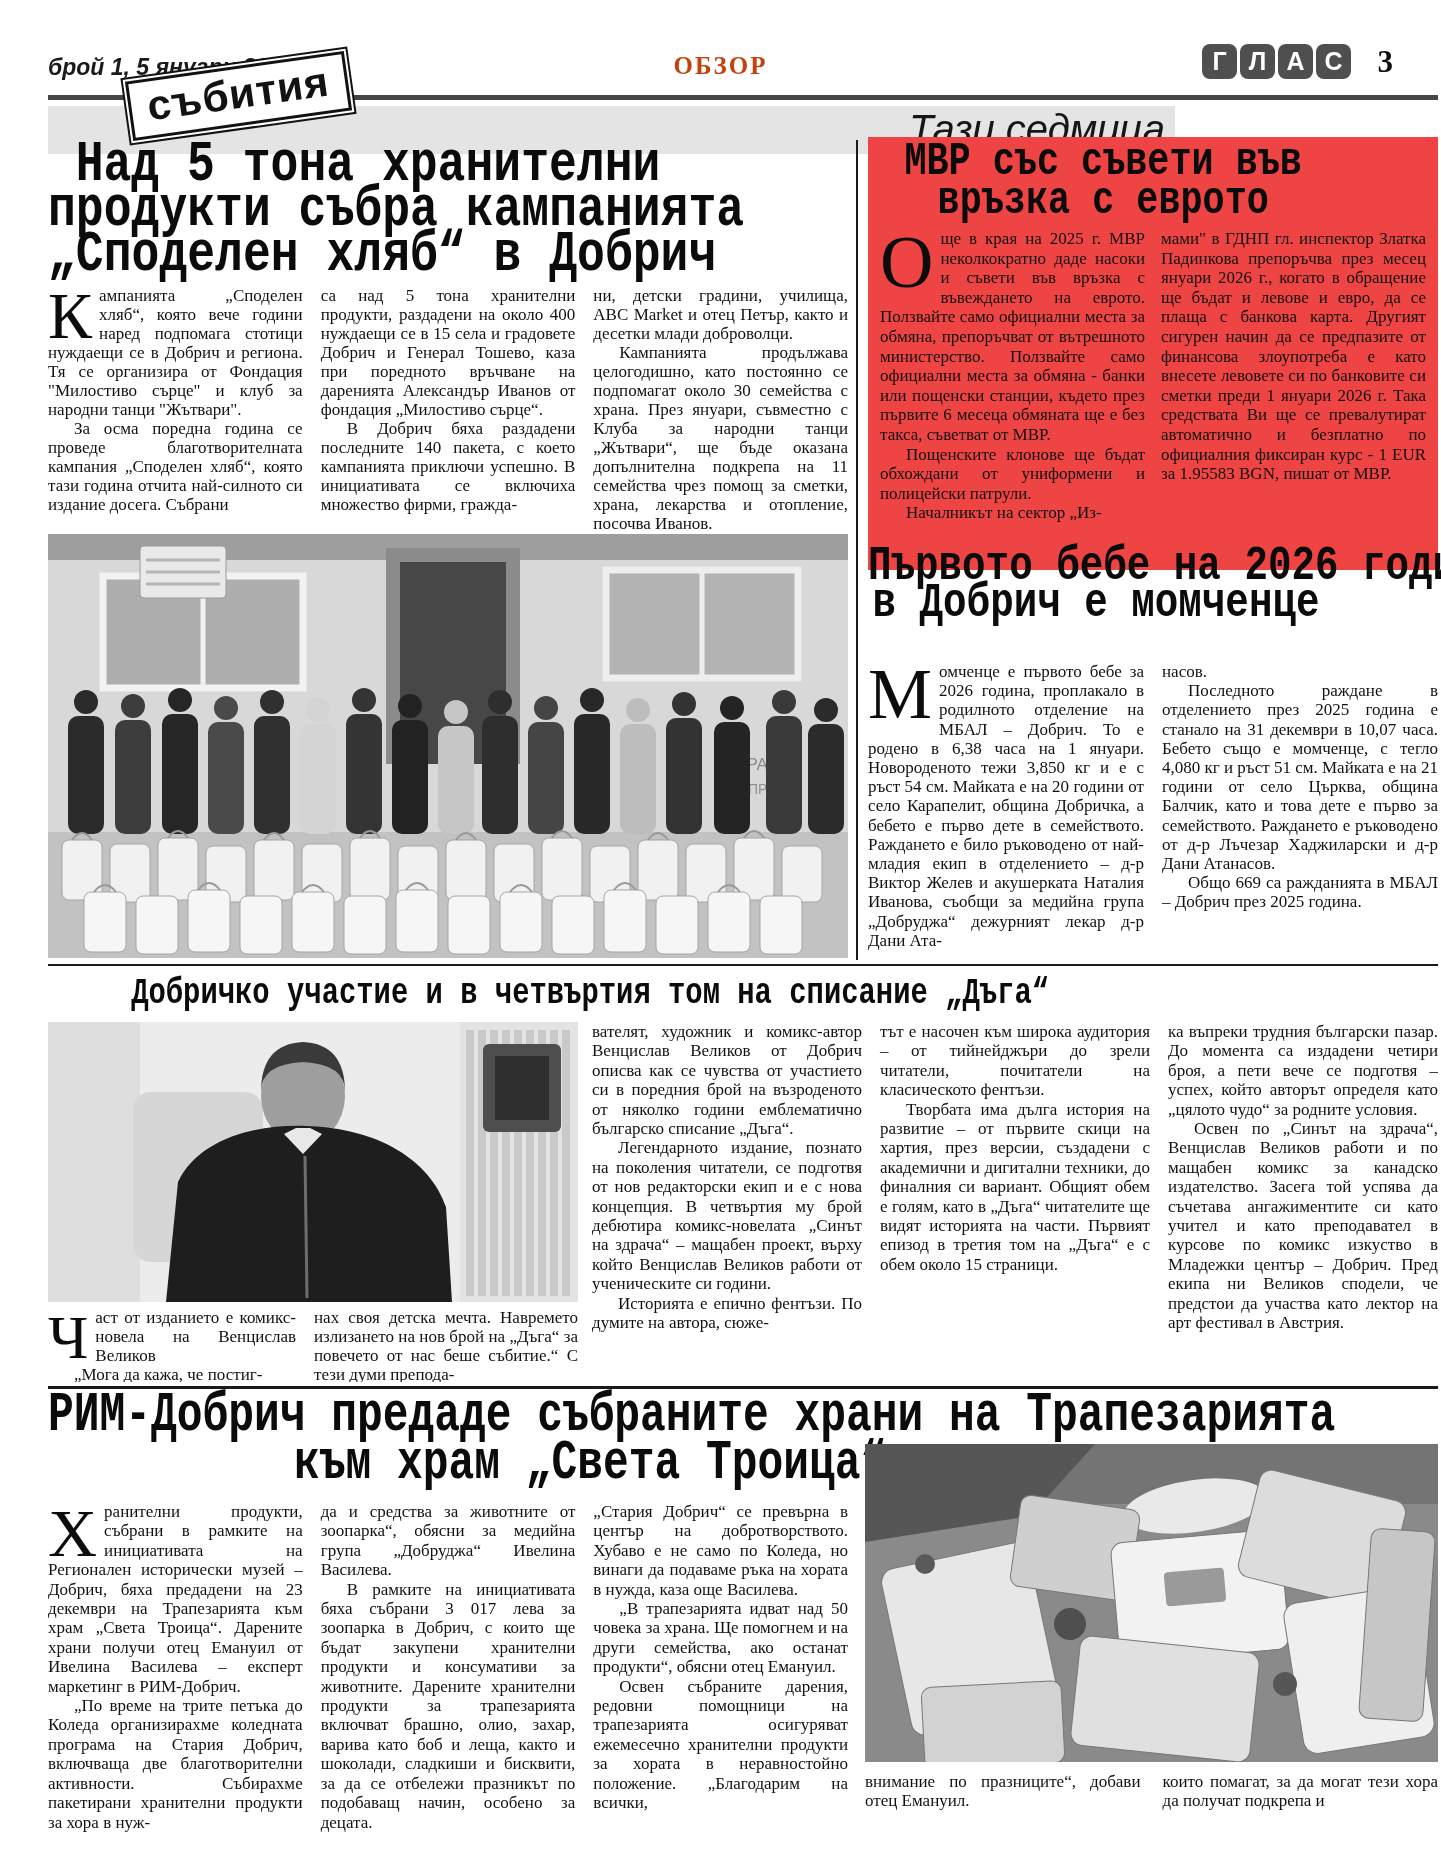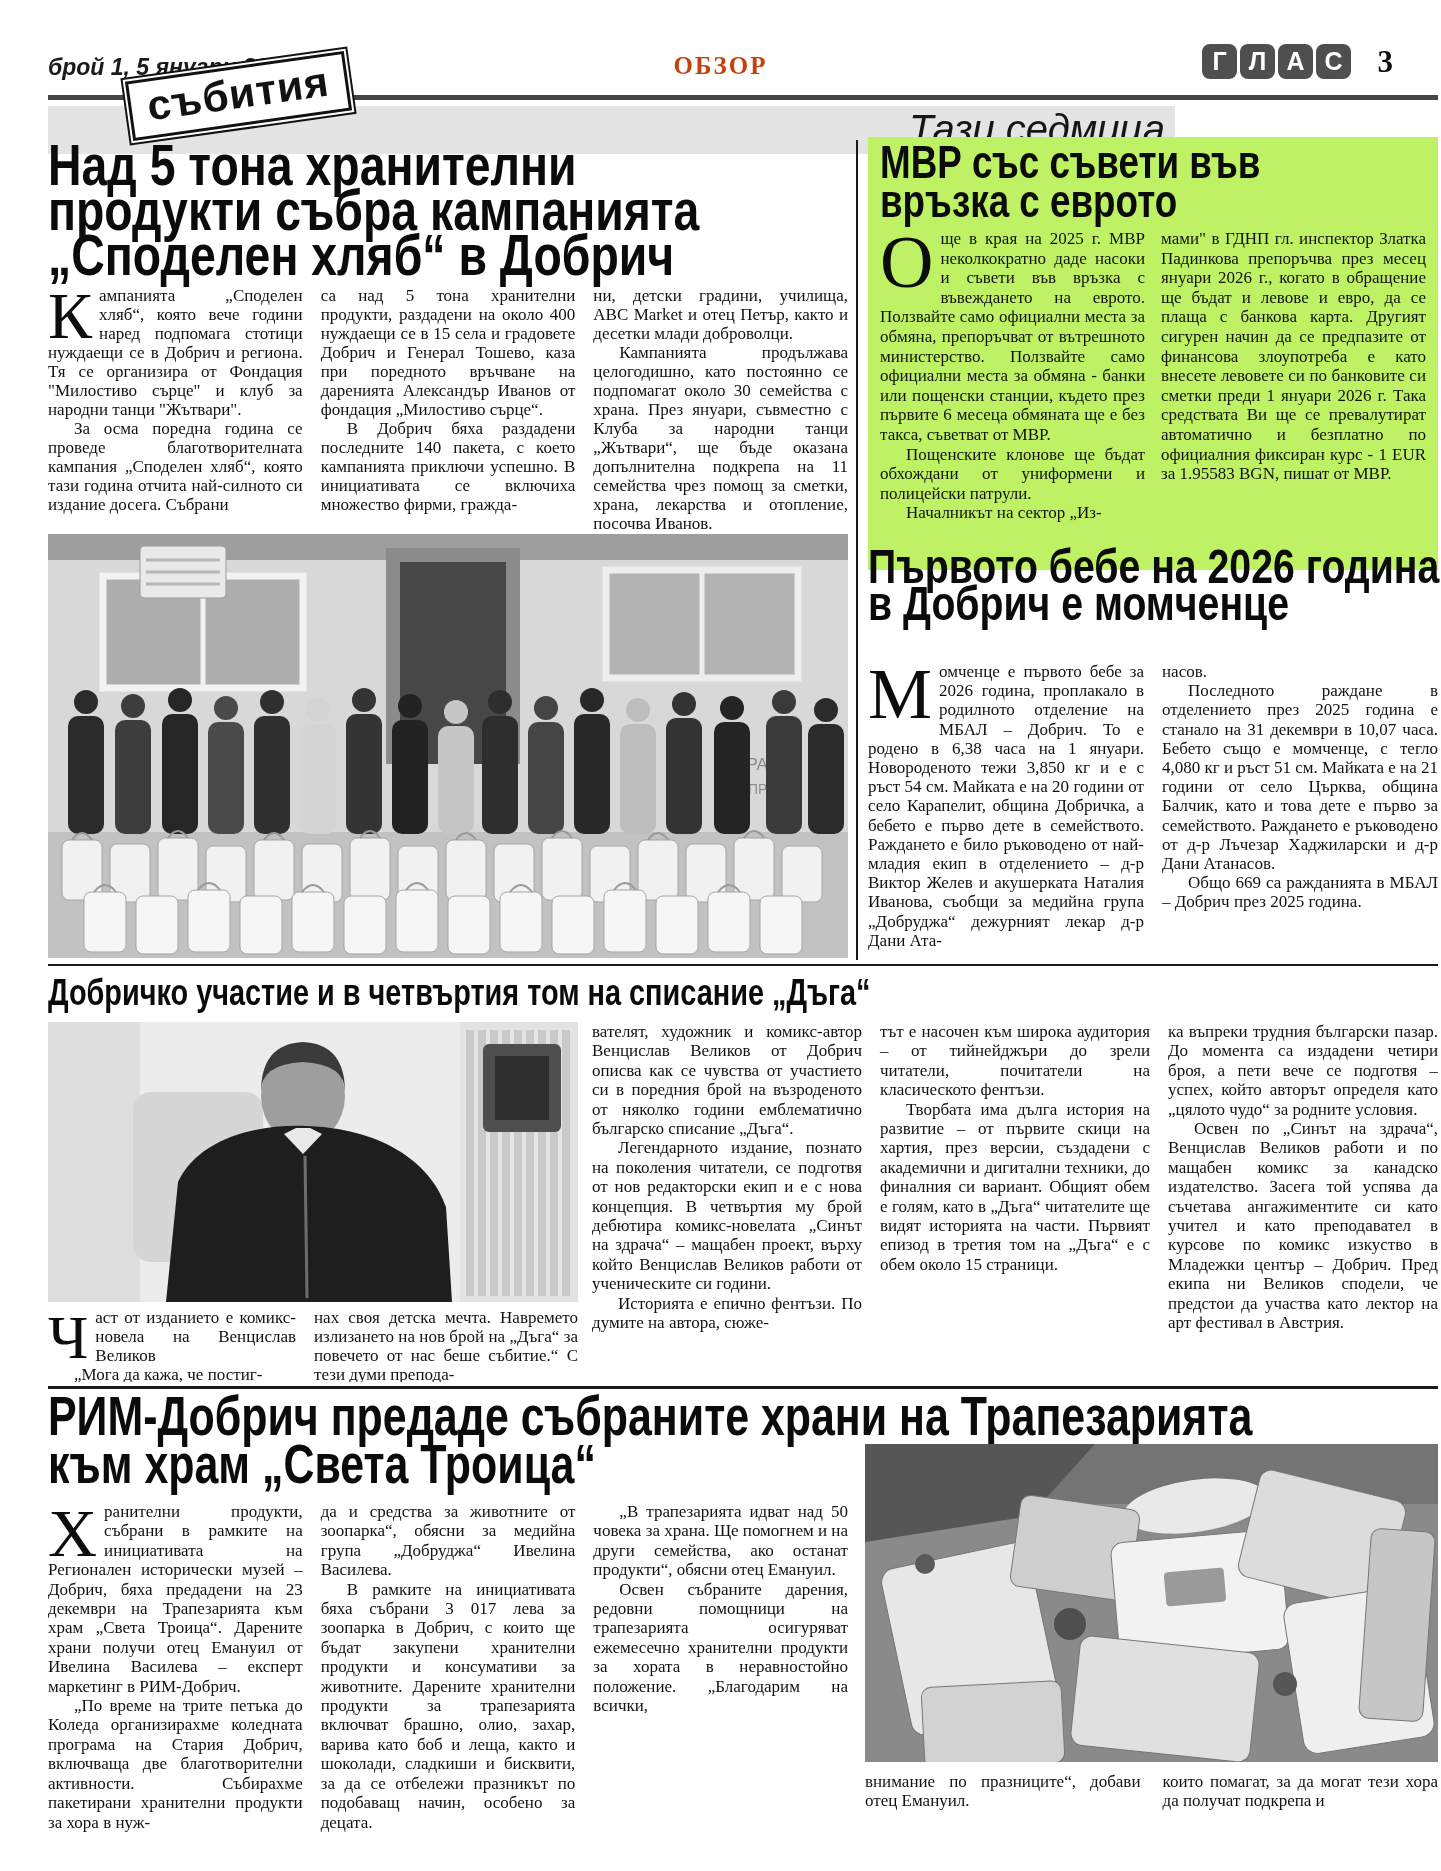--- a/index.html
+++ b/index.html
@@ -11,31 +11,31 @@
   .logo{right:90px;top:44px;display:flex;gap:3px;align-items:center;}
   .logo .sq{width:35px;height:35px;border-radius:8px;background:#4f4f4f;color:#fff;display:flex;align-items:center;justify-content:center;
             font-family:"Liberation Sans",sans-serif;font-weight:700;font-size:25px;}
   .pageno{right:48px;top:44px;font-family:"Liberation Serif",serif;font-weight:700;font-size:31px;color:#0d0d0d;}
   .toprule{left:48px;width:1390px;top:95px;height:5px;background:#454545;}
   .band{left:48px;width:1127px;top:106px;height:48px;background:#e4e4e4;}
   .band .week{position:absolute;right:10px;top:1px;font-family:"Liberation Sans",sans-serif;font-style:italic;font-weight:400;font-size:40px;color:#161616;}
   .stamp{left:128px;top:66px;transform:rotate(-8deg);background:#fff;border:3px solid #121212;box-shadow:0 0 0 2px #fff,0 0 0 4px #121212;
          padding:1px 16px 5px 16px;font-family:"Liberation Sans",sans-serif;font-weight:700;font-size:42px;color:#121212;letter-spacing:1px;}
   
-  .hl{font-family:Liberation Sans, sans-serif;font-weight:700;color:#0b0b0b;}
+  .hl{font-family:Liberation Mono, monospace;font-weight:700;color:#0b0b0b;text-align:center;}
   .hl .ln{white-space:nowrap;transform:scaleX(.8);transform-origin:0 0;}
   
   .cols{display:flex;overflow:hidden;}
   .cols>div{flex:1;}
   .bodytxt p{margin:0;text-align:justify;}
   .bodytxt p.ind{text-indent:26px;}
   .dropcap{float:left;font-family:"Liberation Serif",serif;font-size:66px;line-height:52px;margin:4px 7px 0 0;color:#0c0c0c;}
   .vdiv{width:2px;background:#1a1a1a;}
   .hdiv{background:#1a1a1a;}
-  .mvr-block{background:#bef264;}
+  .mvr-block{background:#ef4444;}
   .photo{overflow:hidden;background:#cfcfcf;}
   svg{display:block;}
 </style>
 </head>
 <body>
 
 <div class="abs issue">брой 1, 5 януари 2026 г.</div>
 <div class="abs section-title">ОБЗОР</div>
 <div class="abs logo">
   <span class="sq">Г</span>
@@ -343,20 +343,21 @@
 <div class="abs cols bodytxt" style="left:48px;top:1502px;width:800px;height:362px;gap:18px;font-size:17px;line-height:19.4px;">
   <div>
     <p><span class="dropcap" style="font-size:68px;line-height:54px;">Х</span><span>ранителни продукти, събрани в рамките на инициативата на Регионален исторически музей – Добрич, бяха предадени на 23 декември на Трапезарията към храм „Света Троица“. Дарените храни получи отец Емануил от Ивелина Василева – експерт маркетинг в РИМ-Добрич.</span></p>
     <p class="ind">„По време на трите петъка до Коледа организирахме коледната програма на Стария Добрич, включваща две благотворителни активности. Събирахме пакетирани хранителни продукти за хора в нуж-</p>
   </div>
   <div>
     <p>да и средства за животните от зоопарка“, обясни за медийна група „Добруджа“ Ивелина Василева.</p>
     <p class="ind">В рамките на инициативата бяха събрани 3 017 лева за зоопарка в Добрич, с които ще бъдат закупени хранителни продукти и консумативи за животните. Дарените хранителни продукти за трапезарията включват брашно, олио, захар, варива като боб и леща, както и шоколади, сладкиши и бисквити, за да се отбележи празникът по подобаващ начин, особено за децата.</p>
   </div>
   <div>
+    <p>„Стария Добрич“ се превърна в център на добротворството. Хубаво е не само по Коледа, но винаги да подаваме ръка на хората в нужда, каза още Василева.</p>
     <p class="ind">„В трапезарията идват над 50 човека за храна. Ще помогнем и на други семейства, ако останат продукти“, обясни отец Емануил.</p>
     <p class="ind">Освен събраните дарения, редовни помощници на трапезарията осигуряват ежемесечно хранителни продукти за хората в неравностойно положение. „Благодарим на всички,</p>
   </div>
 </div>
 
 <div class="abs cols bodytxt" style="left:865px;top:1772px;width:573px;height:60px;gap:22px;font-size:17px;line-height:19.4px;">
   <div>
     <p>внимание по празниците“, добави отец Емануил.</p>
   </div>
   <div>

